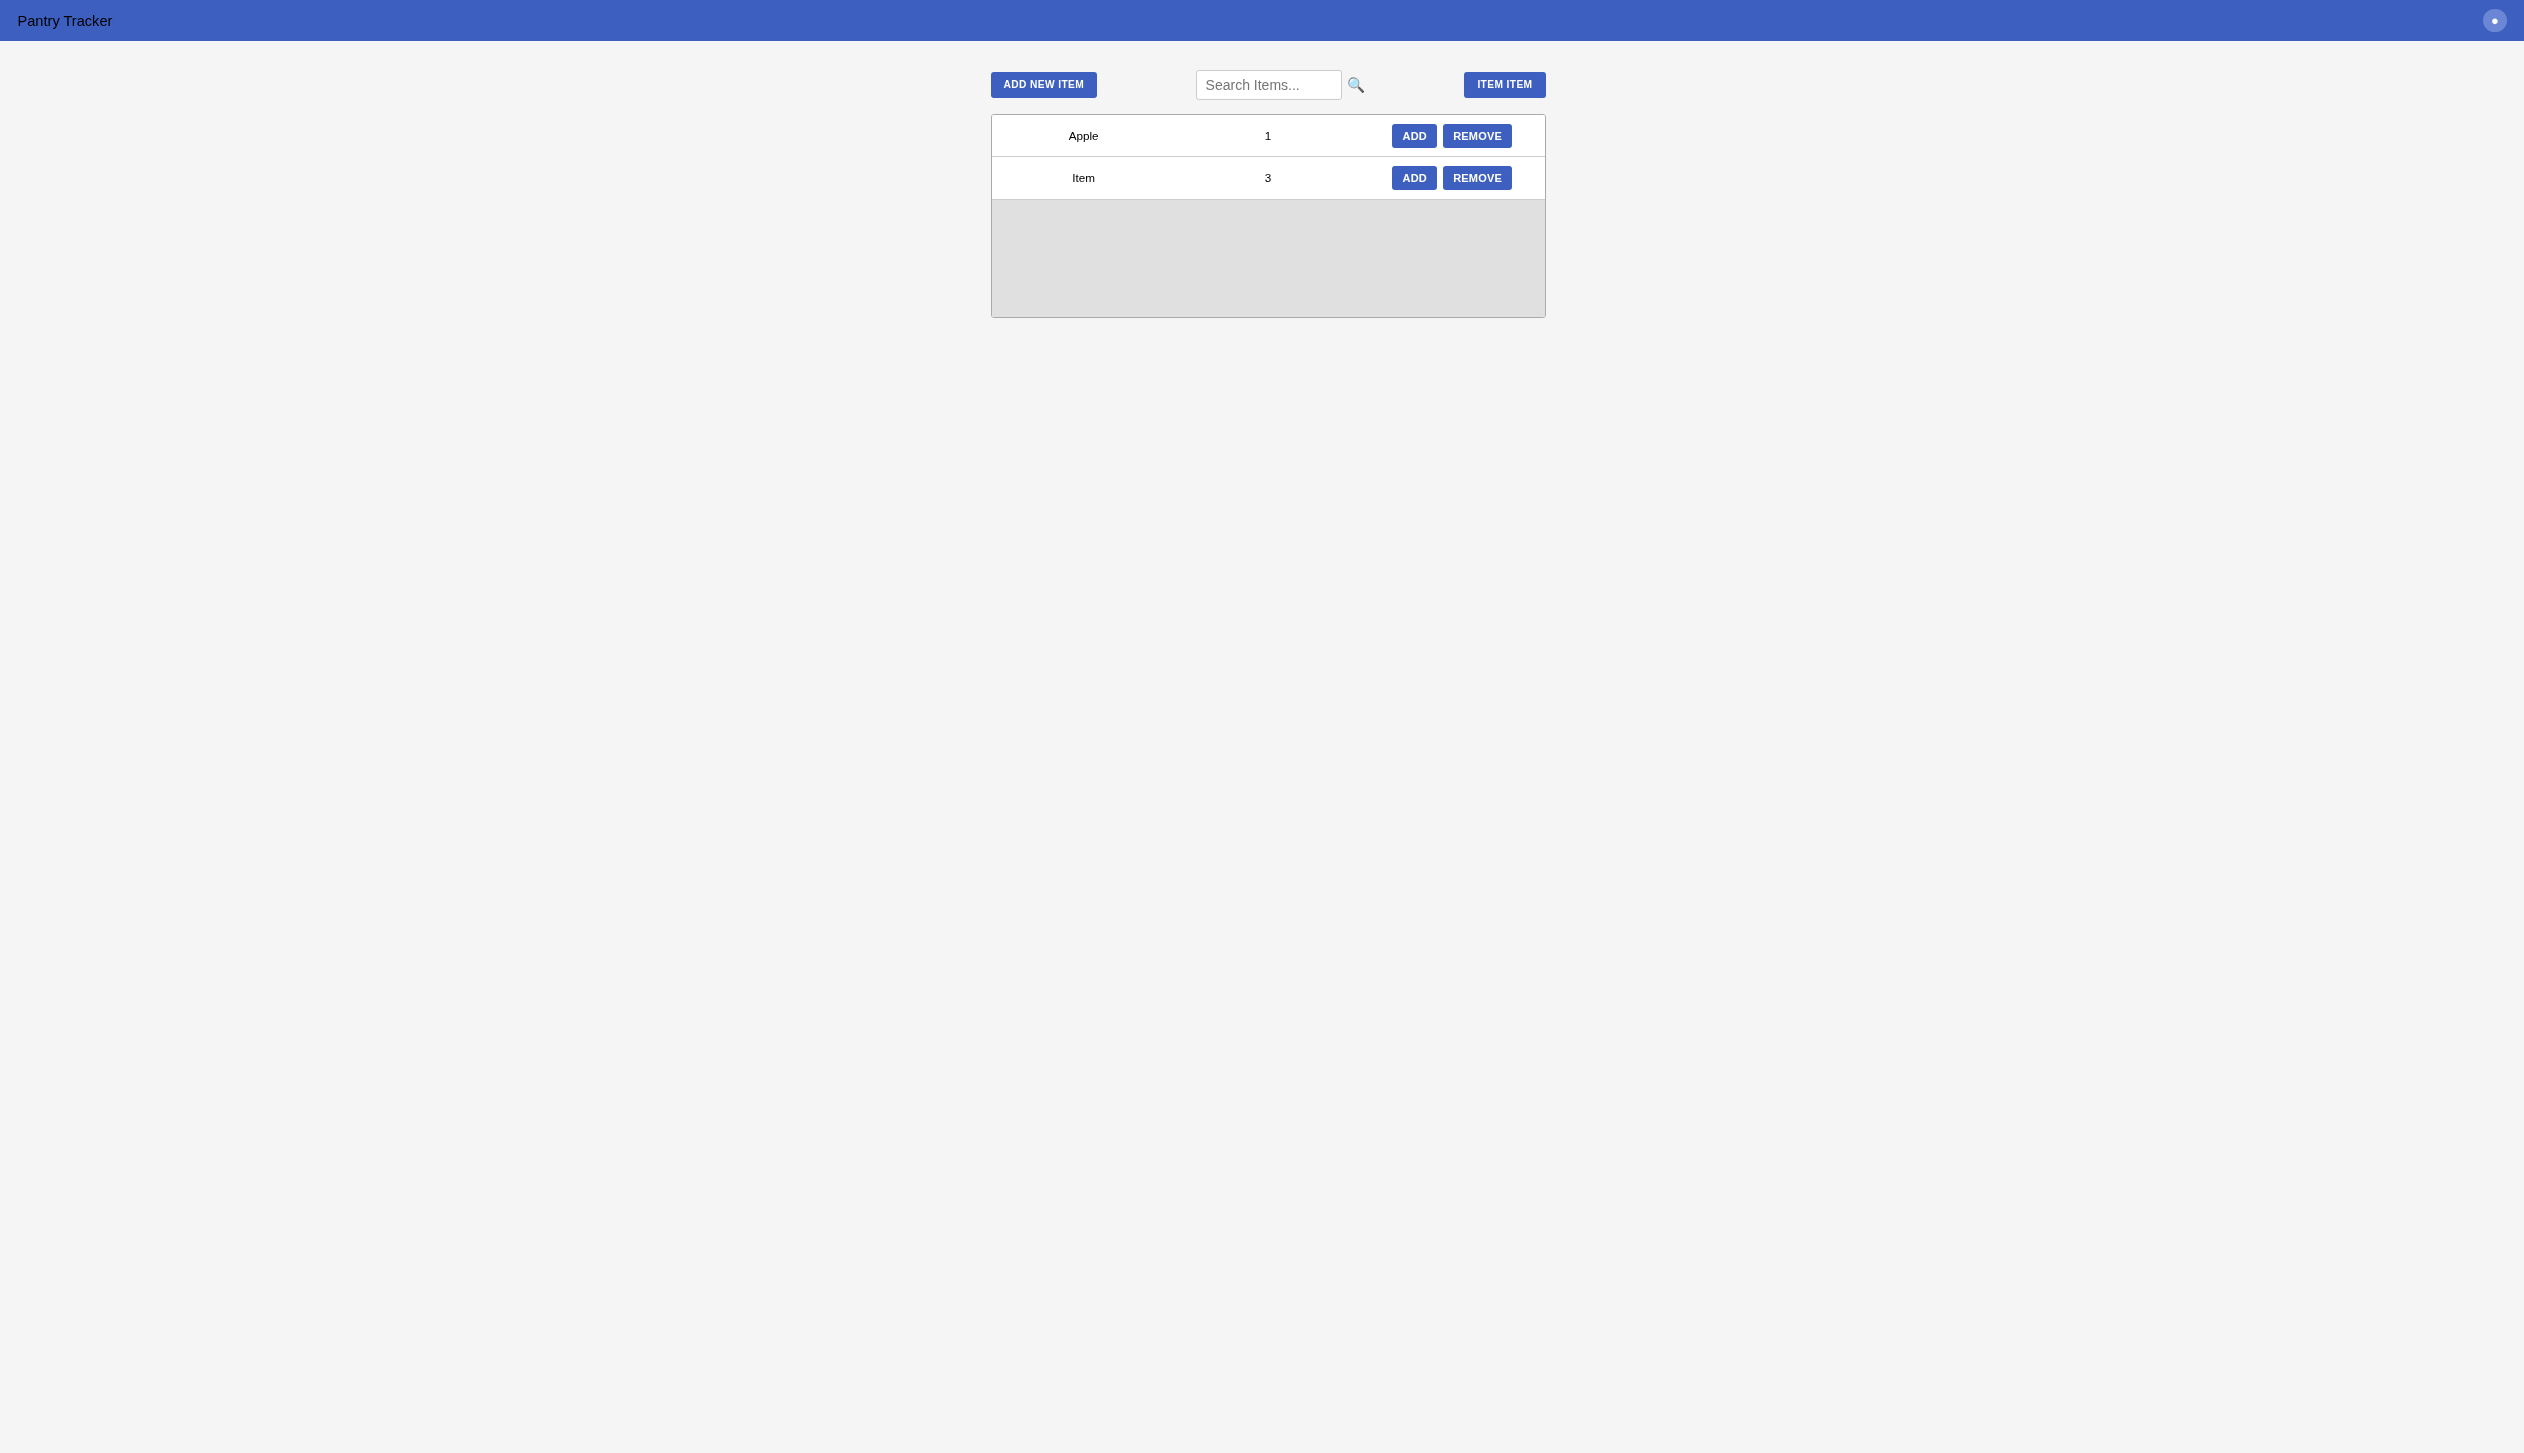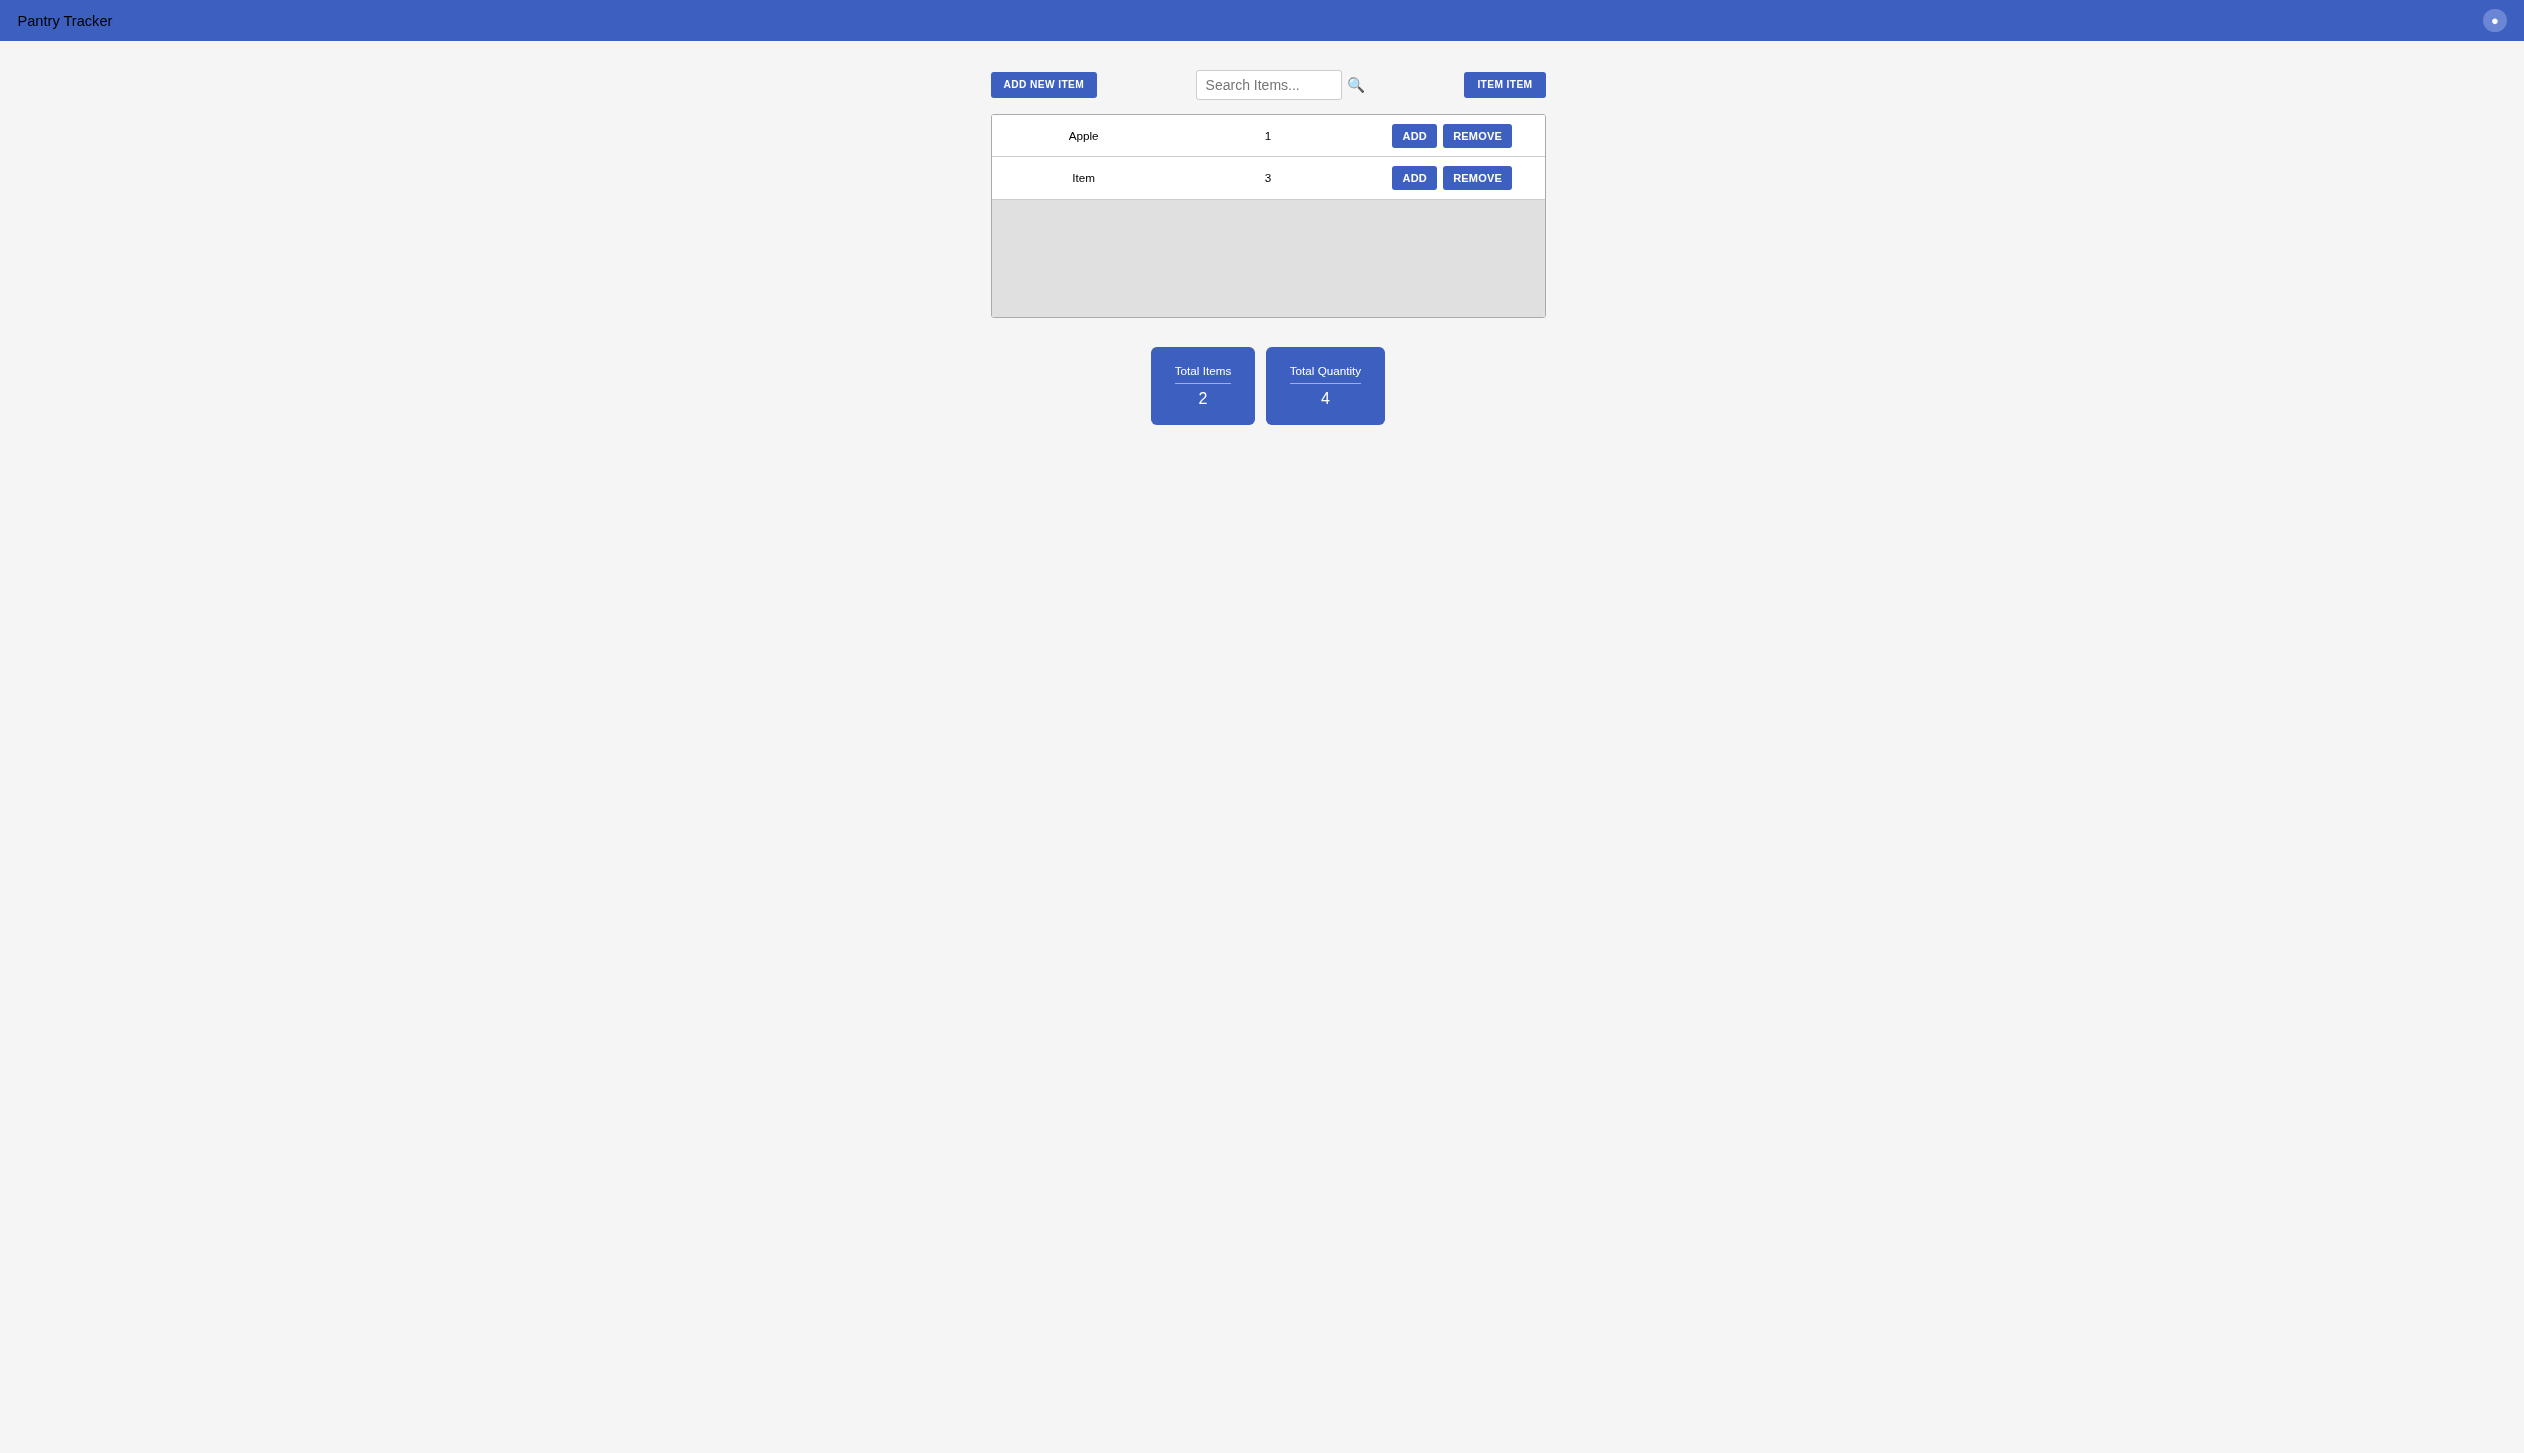--- a/index.html
+++ b/index.html
@@ -244,30 +244,15 @@
           <button class="btn-action">ADD</button>
           <button class="btn-action">REMOVE</button>
         </div>
       </div>
 
       <div class="table-empty"></div>
 
     </div>
   </div>
 
-  <div class="stats-container">
-
-    <div class="stat-card">
-      <div class="stat-label">Total Items</div>
-      <hr class="stat-divider">
-      <div class="stat-value">2</div>
-    </div>
-
-    <div class="stat-card">
-      <div class="stat-label">Total Quantity</div>
-      <hr class="stat-divider">
-      <div class="stat-value">4</div>
-    </div>
-
-  </div>
 
 </main>
 
 
 </body></html>

